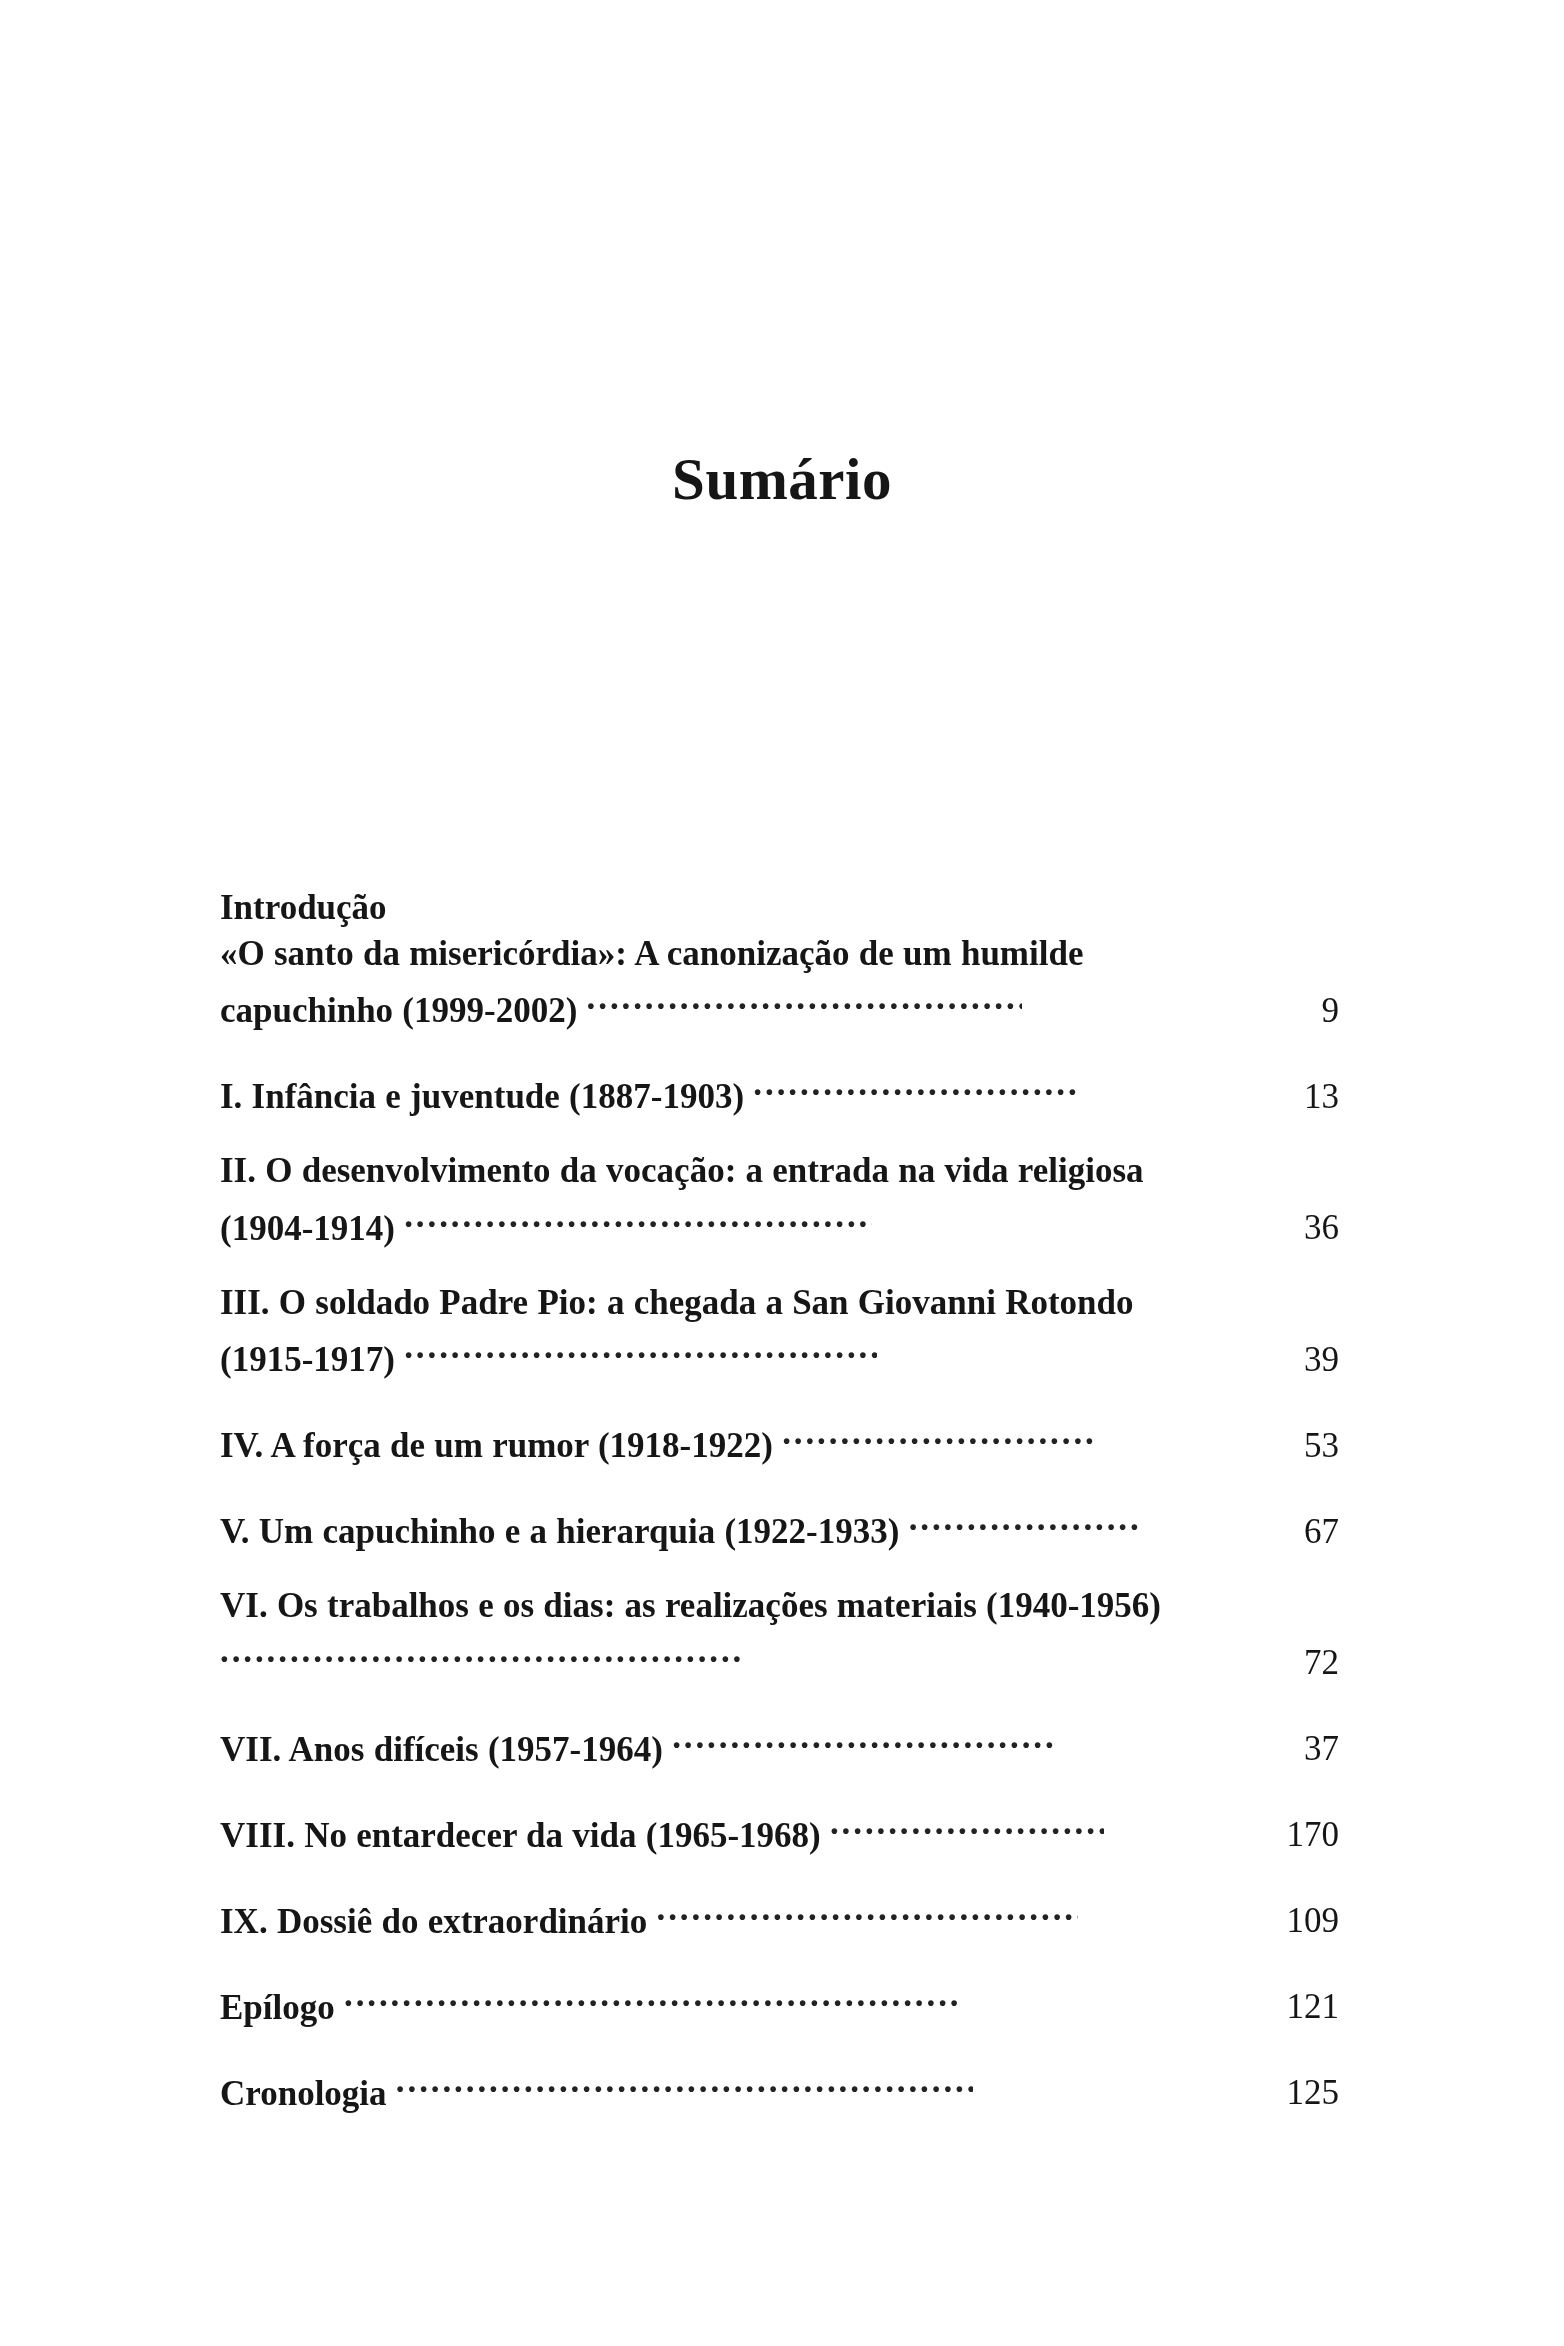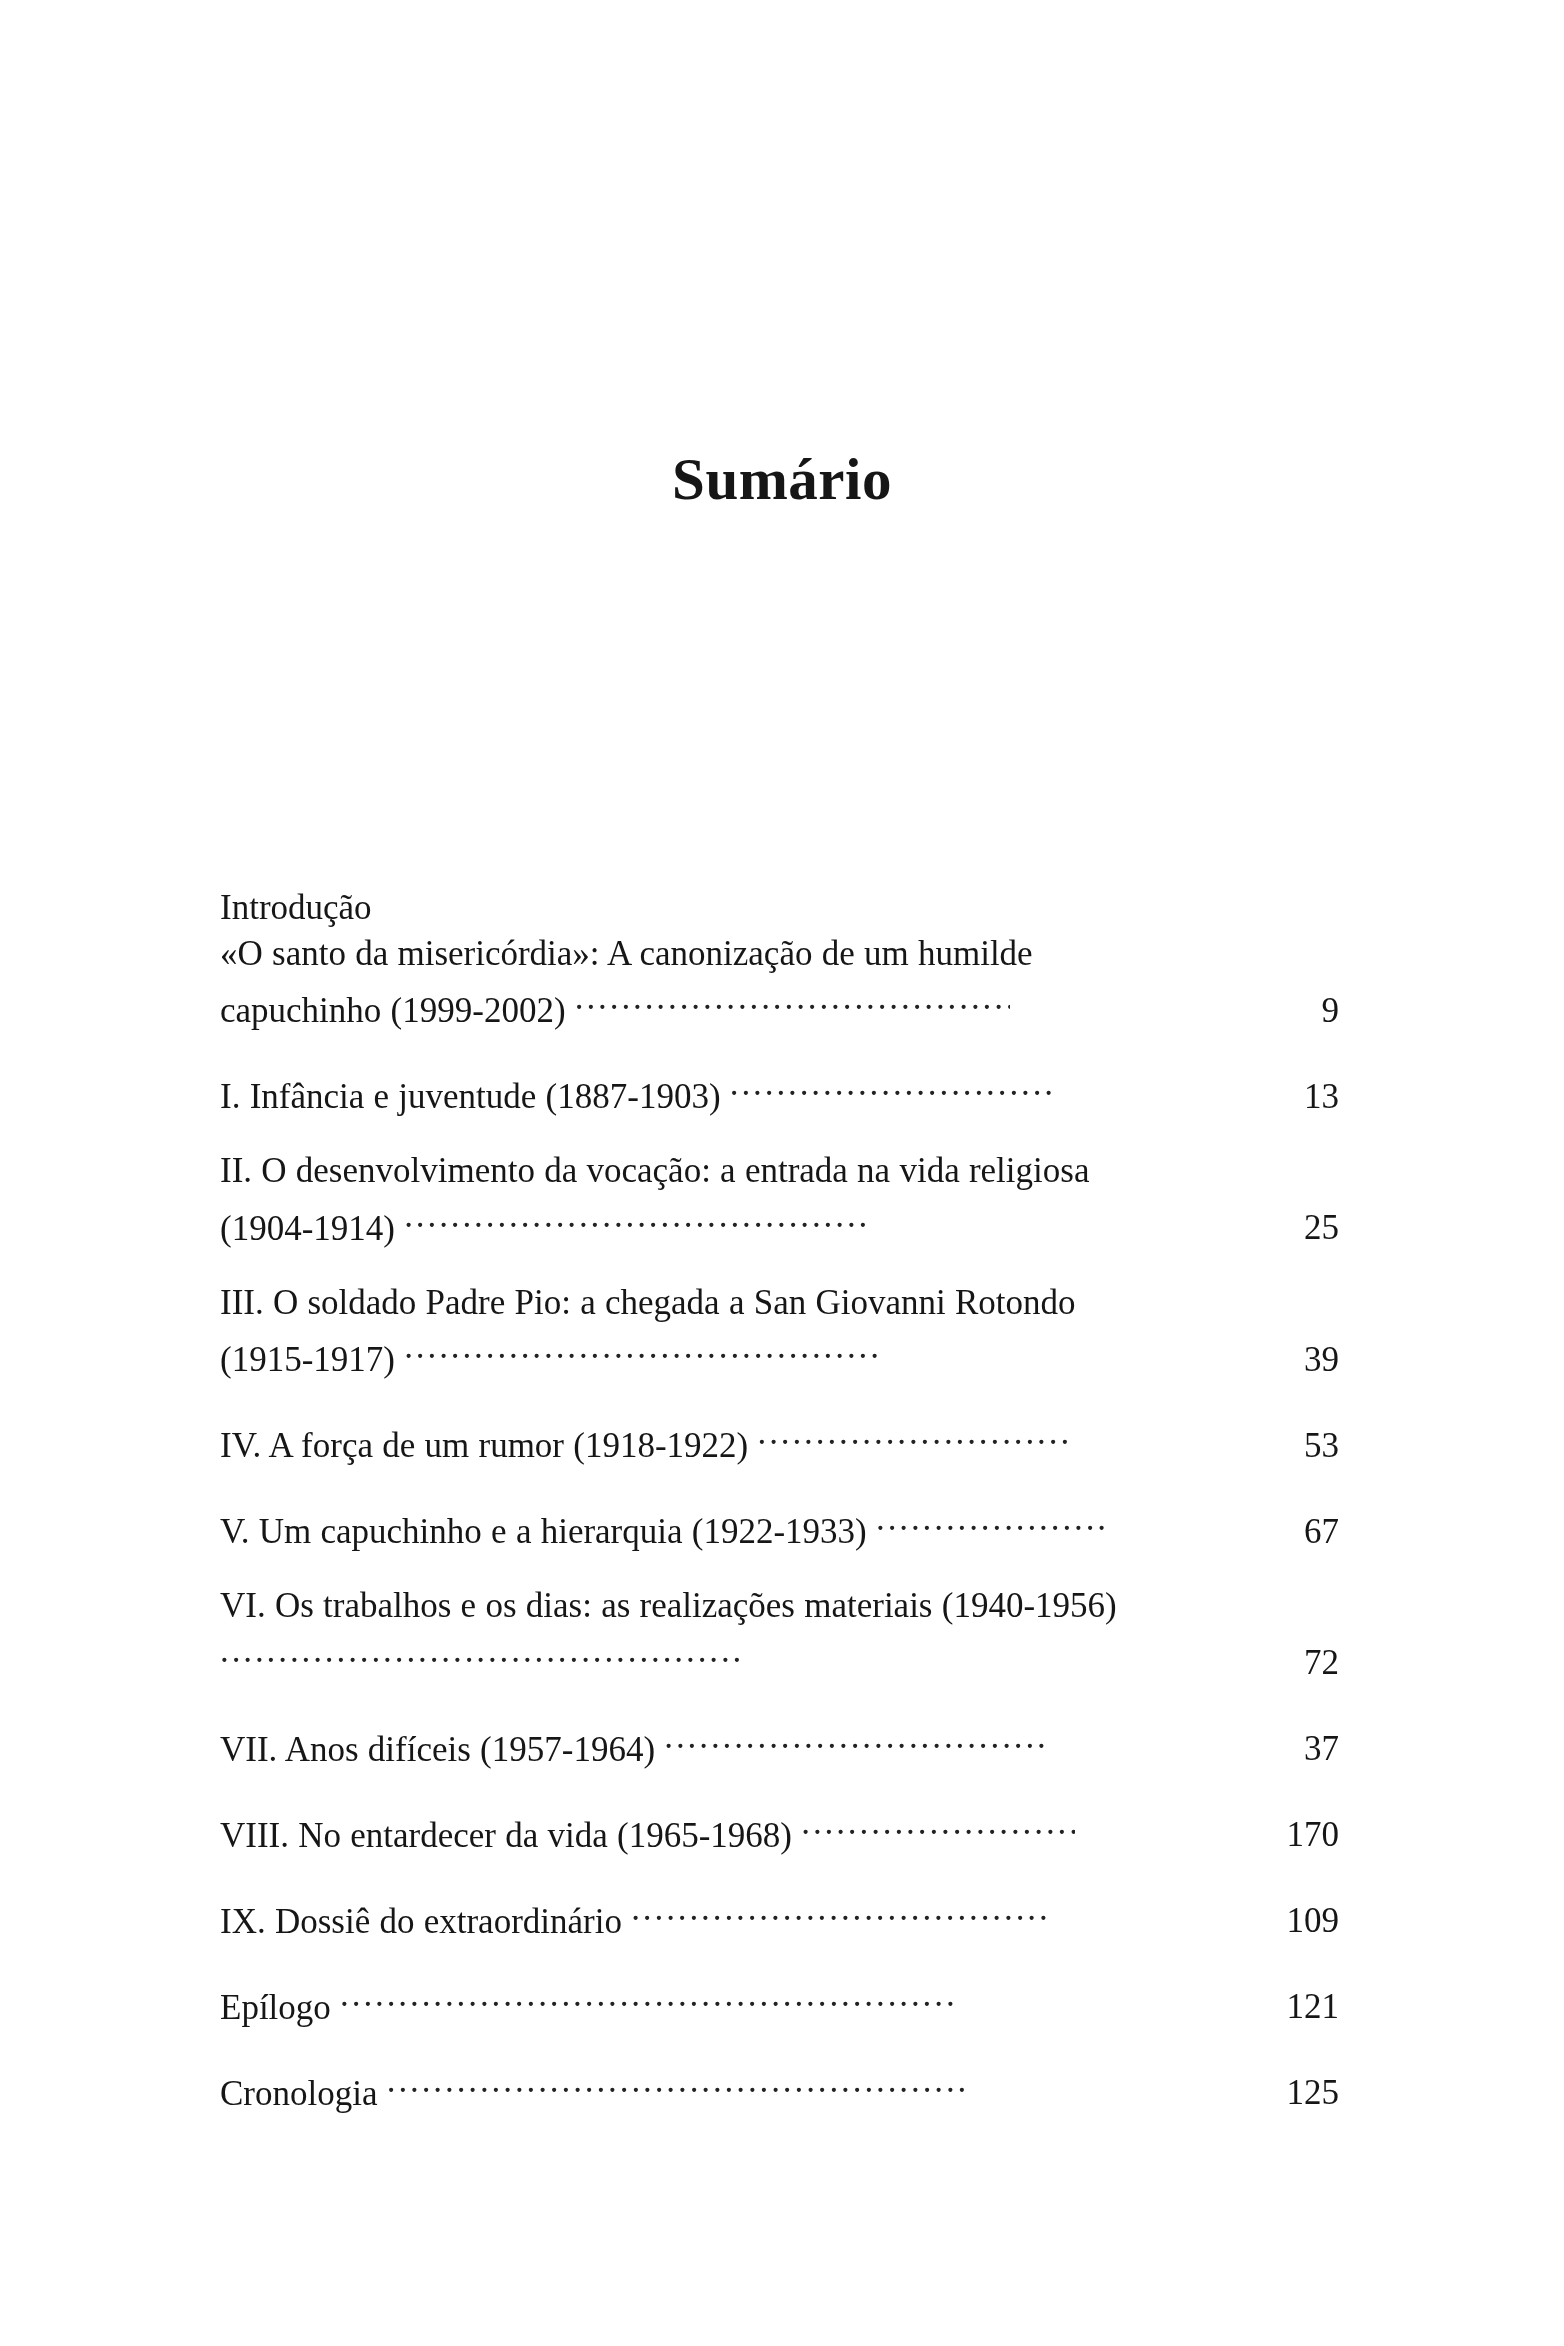--- a/index.html
+++ b/index.html
@@ -55,20 +55,21 @@
   .toc-entry:last-child { margin-bottom: 0; }
 
   
   .entry-text {
     display: block;
     padding-right: 178px;       
     text-indent: 0;
     padding-left: 34px;         
     margin-left: -34px;         
     word-spacing: 0.5px;
+    font-weight: bold;
   }
 
   
   .leader {
     display: inline-block;
     white-space: nowrap;
     overflow: hidden;
     vertical-align: baseline;
     letter-spacing: 2.9px;
     color: #222;
@@ -100,21 +101,21 @@
       <div class="toc-entry">
         <span class="entry-text"><span>Introdução</span><br><span>«O santo da misericórdia»: A canonização de um humilde capuchinho (1999-2002) </span><span class="leader" style="width: 435px;">........................................................................................................................................................................................................</span></span>
         <span class="pagenum">9</span>
       </div>
       <div class="toc-entry">
         <span class="entry-text">I. Infância e juventude (1887-1903) <span class="leader" style="width: 326px;">........................................................................................................................................................................................................</span></span>
         <span class="pagenum">13</span>
       </div>
       <div class="toc-entry">
         <span class="entry-text">II. O desenvolvimento da vocação: a entrada na vida religiosa (1904-1914) <span class="leader" style="width: 468px;">........................................................................................................................................................................................................</span></span>
-        <span class="pagenum">25</span>
+        <span class="pagenum">36</span>
       </div>
       <div class="toc-entry">
         <span class="entry-text">III. O soldado Padre Pio: a chegada a San Giovanni Rotondo (1915-1917) <span class="leader" style="width: 473px;">........................................................................................................................................................................................................</span></span>
         <span class="pagenum">39</span>
       </div>
       <div class="toc-entry">
         <span class="entry-text">IV. A força de um rumor (1918-1922) <span class="leader" style="width: 312px;">........................................................................................................................................................................................................</span></span>
         <span class="pagenum">53</span>
       </div>
       <div class="toc-entry">

